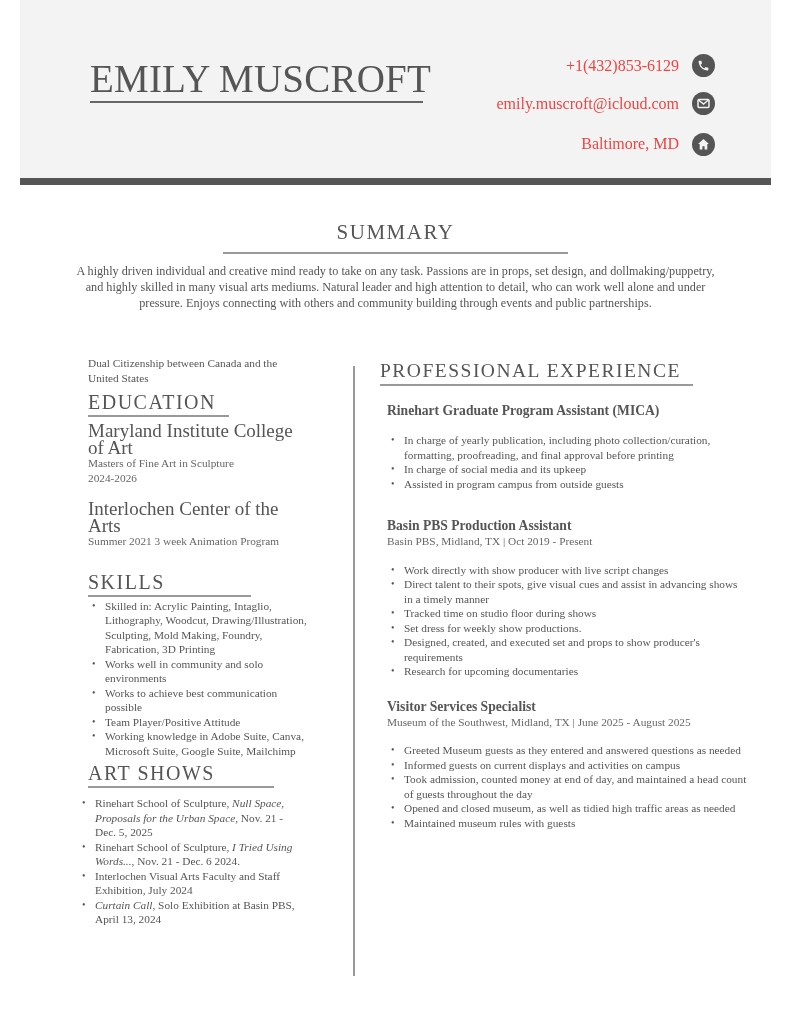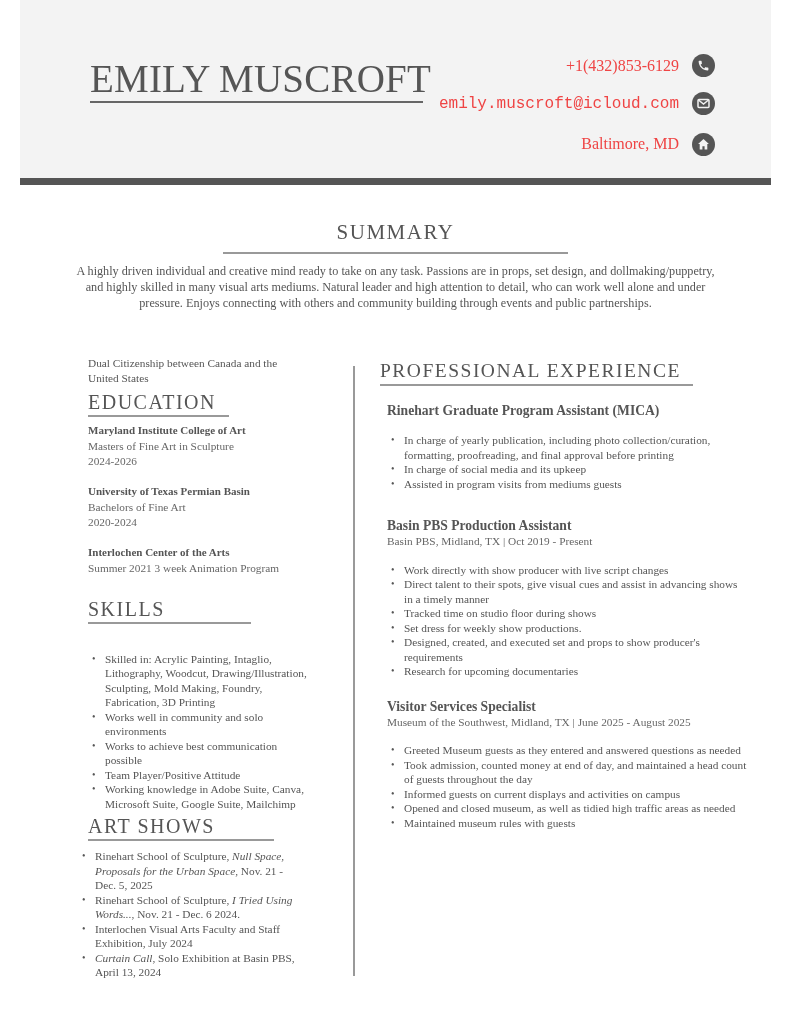--- a/index.html
+++ b/index.html
@@ -18,21 +18,21 @@
 
     .summary-title { position: absolute; left: 0; width: 791px; top: 220px; text-align: center; font-family: "Liberation Serif", serif; font-size: 21px; letter-spacing: 1.5px; color: #555555; }
     .summary-rule { position: absolute; left: 223px; top: 252px; width: 345px; height: 2px; background: #999999; }
     .summary-text { position: absolute; left: 70px; width: 651px; top: 263px; text-align: center; font-size: 12.2px; line-height: 16px; color: #555555; font-family: "Liberation Serif", serif; }
 
     .left { position: absolute; left: 88px; top: 356px; width: 220px; font-family: "Liberation Serif", serif; }
     .citizenship { font-size: 11.3px; line-height: 14.5px; color: #555555; }
     .sec-title { font-family: "Liberation Serif", serif; font-size: 20px; letter-spacing: 1.5px; color: #555555; line-height: 26px; }
     .sec-rule { height: 2px; background: #999999; }
 
-    .edu-school { font-weight: bold; font-size: 11px; color: #555555; line-height: 17px; }
+    .edu-school { font-weight: normal; font-size: 19px; color: #555555; line-height: 17px; }
     .edu-line { font-size: 11.3px; color: #666666; line-height: 14.5px; }
 
     ul.bul { list-style: none; }
     ul.bul li { position: relative; padding-left: 17px; font-size: 11.3px; line-height: 14.5px; color: #555555; }
     ul.bul li::before { content: "•"; position: absolute; left: 4px; top: 0; font-size: 10px; color: #555555; }
     em { font-style: italic; }
 
     .vline { position: absolute; left: 353px; top: 366px; width: 2px; height: 610px; background: #999999; }
 
     .right { position: absolute; left: 387px; top: 358px; width: 360px; font-family: "Liberation Serif", serif; }
@@ -48,21 +48,21 @@
 <div class="name">EMILY MUSCROFT</div>
 <div class="name-rule"></div>
 
 <div class="contact" style="top:57px;">+1(432)853-6129</div>
 <div class="contact-icon" style="top:54px;">
   <svg width="13" height="13" viewBox="0 0 24 24">
       <path fill="#f3f3f3" d="M6.6 10.8c1.4 2.8 3.8 5.1 6.6 6.6l2.2-2.2c.3-.3.7-.4 1-.2 1.1.4 2.3.6 3.6.6.6 0 1 .4 1 1V20c0 .6-.4 1-1 1C10.6 21 3 13.4 3 4c0-.6.4-1 1-1h3.5c.6 0 1 .4 1 1 0 1.3.2 2.5.6 3.6.1.3 0 .7-.2 1L6.6 10.8z"></path>
     </svg>
 </div>
 
-<div class="contact" style="top:95px;font-family:Liberation Mono, monospace;">emily.muscroft@icloud.com</div>
+<div class="contact" style="top:95px;">emily.muscroft@icloud.com</div>
 <div class="contact-icon" style="top:92px;">
   <svg width="13" height="11" viewBox="0 0 26 20">
       <rect x="2" y="2" width="22" height="16" rx="2" fill="none" stroke="#f3f3f3" stroke-width="3"></rect>
       <path d="M3 3 L13 11 L23 3" fill="none" stroke="#f3f3f3" stroke-width="3"></path>
     </svg>
 </div>
 
 <div class="contact" style="top:135px;">Baltimore, MD</div>
 <div class="contact-icon" style="top:133px;">
   <svg width="13" height="13" viewBox="0 0 24 24">
@@ -79,32 +79,27 @@
 
   <div class="sec-title" style="margin-top:4px;">EDUCATION</div>
   <div class="sec-rule" style="width:141px;"></div>
 
   <div style="margin-top:5px;">
     <div class="edu-school">Maryland Institute College of Art</div>
     <div class="edu-line">Masters of Fine Art in Sculpture</div>
     <div class="edu-line">2024-2026</div>
   </div>
   <div style="margin-top:15px;">
-    <div class="edu-school">University of Texas Permian Basin</div>
-    <div class="edu-line">Bachelors of Fine Art</div>
-    <div class="edu-line">2020-2024</div>
-  </div>
-  <div style="margin-top:15px;">
     <div class="edu-school">Interlochen Center of the Arts</div>
     <div class="edu-line">Summer 2021 3 week Animation Program</div>
   </div>
 
   <div class="sec-title" style="margin-top:20px;">SKILLS</div>
   <div class="sec-rule" style="width:163px;"></div>
-  <ul class="bul" style="margin-top:28px; width:220px;">
+  <ul class="bul" style="margin-top:2px; width:220px;">
     <li>Skilled in: Acrylic Painting, Intaglio, Lithography, Woodcut, Drawing/Illustration, Sculpting, Mold Making, Foundry, Fabrication, 3D Printing</li>
     <li>Works well in community and solo environments</li>
     <li>Works to achieve best communication possible</li>
     <li>Team Player/Positive Attitude</li>
     <li>Working knowledge in Adobe Suite, Canva, Microsoft Suite, Google Suite, Mailchimp</li>
   </ul>
 
   <div class="sec-title" style="margin-top:2px;">ART SHOWS</div>
   <div class="sec-rule" style="width:186px;"></div>
   <ul class="bul" style="margin-top:8px; margin-left:-10px; width:225px;">
@@ -119,21 +114,21 @@
 
 <div class="right">
   <div class="sec-title" style="margin-left:-7px; font-size:19.5px;">PROFESSIONAL EXPERIENCE</div>
   <div class="sec-rule" style="width:313px; margin-left:-7px;"></div>
 
   <div style="margin-top:16px;">
     <div class="job-title">Rinehart Graduate Program Assistant (MICA)</div>
     <ul class="bul" style="margin-top:14px;">
       <li>In charge of yearly publication, including photo collection/curation, formatting, proofreading, and final approval before printing</li>
       <li>In charge of social media and its upkeep</li>
-      <li>Assisted in program visits from mediums guests</li>
+      <li>Assisted in program campus from outside guests</li>
     </ul>
   </div>
 
   <div style="margin-top:26px;">
     <div class="job-title">Basin PBS Production Assistant</div>
     <div class="job-meta">Basin PBS, Midland, TX | Oct 2019 - Present</div>
     <ul class="bul" style="margin-top:14px;">
       <li>Work directly with show producer with live script changes</li>
       <li>Direct talent to their spots, give visual cues and assist in advancing shows in a timely manner</li>
       <li>Tracked time on studio floor during shows</li>
@@ -141,19 +136,19 @@
       <li>Designed, created, and executed set and props to show producer's requirements</li>
       <li>Research for upcoming documentaries</li>
     </ul>
   </div>
 
   <div style="margin-top:19px;">
     <div class="job-title">Visitor Services Specialist</div>
     <div class="job-meta">Museum of the Southwest, Midland, TX | June 2025 - August 2025</div>
     <ul class="bul" style="margin-top:14px;">
       <li>Greeted Museum guests as they entered and answered questions as needed</li>
+      <li>Informed guests on current displays and activities on campus</li>
       <li>Took admission, counted money at end of day, and maintained a head count of guests throughout the day</li>
-      <li>Informed guests on current displays and activities on campus</li>
       <li>Opened and closed museum, as well as tidied high traffic areas as needed</li>
       <li>Maintained museum rules with guests</li>
     </ul>
   </div>
 </div>
 
 </body></html>

